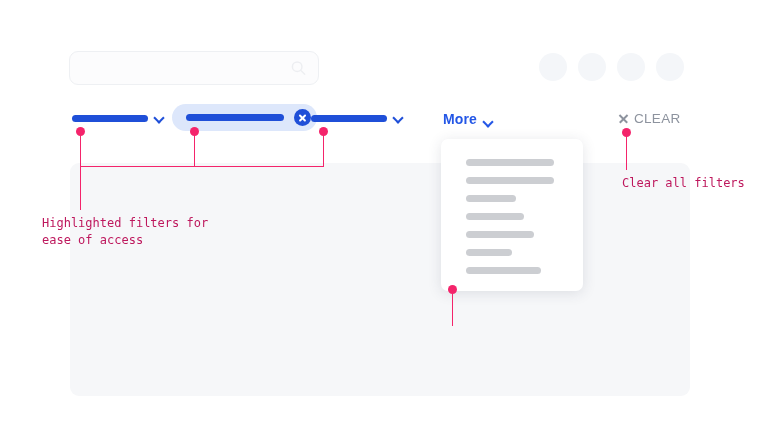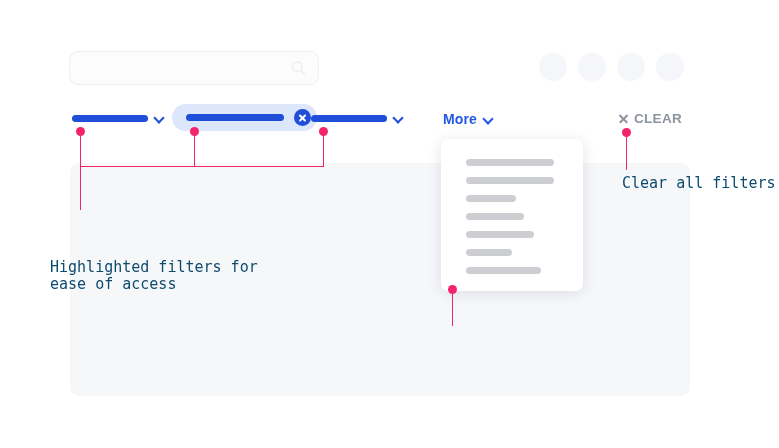--- a/index.html
+++ b/index.html
@@ -133,21 +133,21 @@
   #chip-3 .chip-bar { width: 76px; }
 
   .more-btn {
     position: absolute;
     left: 443px;
     top: 111px;
     font-size: 14px;
     font-weight: 700;
     color: #2457e6;
     display: flex;
-    align-items: center;
+    align-items: flex-end;
     letter-spacing: .1px;
   }
   .more-chev {
     width: 9px;
     height: 9px;
     margin-left: 7px;
     position: relative;
   }
   .more-chev::before {
     content: "";
@@ -161,21 +161,21 @@
     transform: rotate(45deg);
   }
 
   .clear-btn {
     position: absolute;
     left: 618px;
     top: 111px;
     display: flex;
     align-items: center;
     font-size: 13.5px;
-    font-weight: 700;
+    font-weight: 400;
     color: #8d939e;
     letter-spacing: .3px;
   }
   .clear-x {
     width: 11px;
     height: 11px;
     margin-right: 5px;
     position: relative;
     flex: none;
   }
@@ -235,23 +235,23 @@
   .ann-line {
     position: absolute;
     background: #f4246b;
   }
   .ann-v { width: 1.7px; }
   .ann-h { height: 1.7px; }
 
   .ann-text {
     position: absolute;
     font-family: "DejaVu Sans Mono", "Liberation Mono", monospace;
-    font-size: 15px;
+    font-size: 12px;
     line-height: 17px;
-    color: #0c4a6e;
+    color: #be185d;
     white-space: pre;
   }
 </style>
 </head>
 <body>
 
 <div class="stage">
 
   <div class="search-box" title="">
     <svg class="search-icon" viewBox="0 0 16 16">
@@ -308,21 +308,21 @@
 
   <div class="ann-dot" style="left:76px;  top:127px;"></div>
   <div class="ann-dot" style="left:190px; top:127px;"></div>
   <div class="ann-dot" style="left:319px; top:127px;"></div>
 
   <div class="ann-line ann-v" style="left:79.6px;  top:131px; height:79px;"></div>
   <div class="ann-line ann-v" style="left:193.6px; top:131px; height:36px;"></div>
   <div class="ann-line ann-v" style="left:322.6px; top:131px; height:36px;"></div>
   <div class="ann-line ann-h" style="left:79.6px;  top:165.5px; width:244px;"></div>
 
-  <div class="ann-text" style="left:50px; top:215px;margin-top:44px;">Highlighted filters for
+  <div class="ann-text" style="left:42px; top:215px;">Highlighted filters for
 ease of access</div>
 
   <div class="ann-dot" style="left:448px; top:285px;"></div>
   <div class="ann-line ann-v" style="left:451.6px; top:289px; height:37px;"></div>
 
   <div class="ann-dot" style="left:622px; top:128px;"></div>
   <div class="ann-line ann-v" style="left:625.6px; top:132px; height:38px;"></div>
   <div class="ann-text" style="left:622px; top:175px;">Clear all filters</div>
 
 </div>

